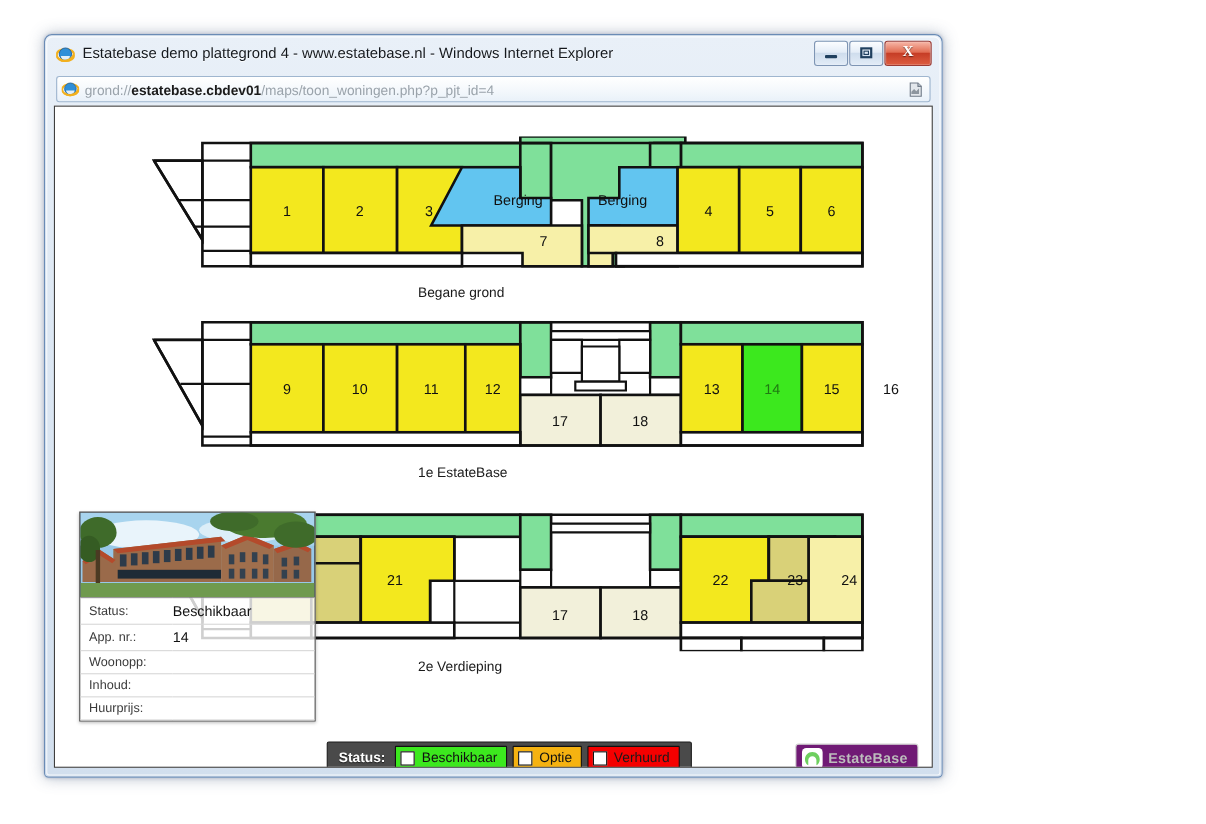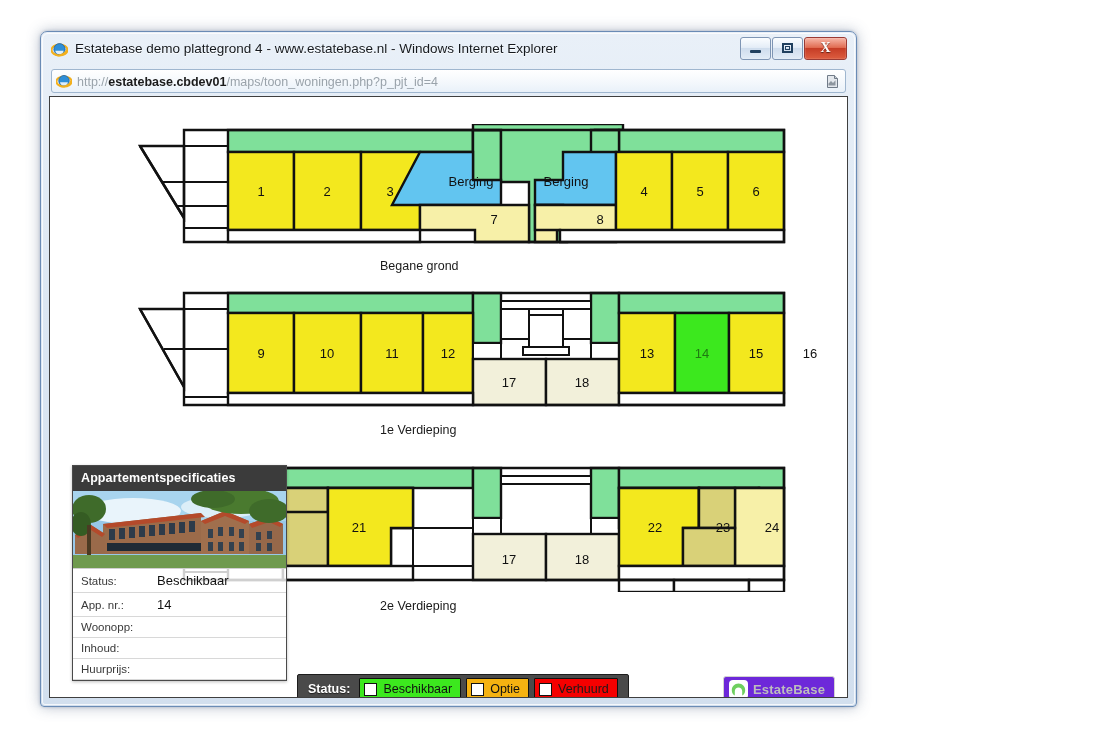--- a/index.html
+++ b/index.html
@@ -136,21 +136,21 @@
   }
   .legend-lbl{font-size:12.5px;color:#111;white-space:nowrap;}
   .legend-item.beschikbaar{background:#3ce81e;}
   .legend-item.optie{background:#f5b211;}
   .legend-item.verhuurd{background:#f50000;}
   .legend-item.verhuurd .legend-lbl{color:#1a1a1a;}
 
   
   .brand{
     position:absolute;right:12px;top:579px;width:110px;height:25px;
-    background:#6d28d9;border:1px solid #d2d2d2;border-radius:3px;
+    background:#701a75;border:1px solid #d2d2d2;border-radius:3px;
     display:flex;align-items:center;
   }
   .brand-mark{width:19px;height:19px;margin-left:5px;flex:0 0 auto;}
   .brand-name{
     margin-left:5px;color:#bdbdbd;font-size:13px;font-weight:bold;
     letter-spacing:.2px;
   }
 </style>
 </head>
 <body>
@@ -186,21 +186,21 @@
     <div class="addrbar">
       <span class="addr-ico">
         <svg width="16" height="16" viewBox="0 0 17 17">
           <ellipse cx="8.5" cy="9" rx="8" ry="5.4" fill="none" stroke="#f2b01e" stroke-width="2.1"></ellipse>
           <circle cx="8.5" cy="8.2" r="5.6" fill="#2f8fd8"></circle>
           <circle cx="8.5" cy="8.2" r="5.6" fill="none" stroke="#1b5fa0" stroke-width=".8"></circle>
           <path d="M4.3 9.8 h8.3 a4.2 4.2 0 0 1 -8.3 0z" fill="#ffffff" opacity=".85"></path>
           <path d="M3 12.4 C6.5 16.5 14.5 13.5 16 8.6" fill="none" stroke="#f2b01e" stroke-width="2"></path>
         </svg>
       </span>
-      <div class="addr-text"><span>http://</span><b>estatebase.cbdev01</b><span>/maps/toon_woningen.php?p_pjt_id=4</span></div>
+      <div class="addr-text"><span>grond://</span><b>estatebase.cbdev01</b><span>/maps/toon_woningen.php?p_pjt_id=4</span></div>
       <span class="addr-go">
         <svg width="15" height="15" viewBox="0 0 15 15">
           <path d="M2.5 1.5 h7 l3 3 v9 h-10z" fill="#e3e7ec" stroke="#707b88" stroke-width="1"></path>
           <path d="M9.5 1.5 v3 h3" fill="#c7ced6" stroke="#707b88" stroke-width="1"></path>
           <path d="M3.5 9.5 l2.5-2.5 2 2 2.5-2.8 v5.3 h-7z" fill="#8d969f"></path>
         </svg>
       </span>
     </div>
 
     <div class="viewport">
@@ -315,21 +315,21 @@
             <text x="310" y="71">12</text>
             <text x="371" y="100">17</text>
             <text x="444" y="100">18</text>
             <text x="509" y="71">13</text>
             <text x="564" y="71" fill="#1f7a12">14</text>
             <text x="618" y="71">15</text>
             <text x="672" y="71">16</text>
           </g>
         </svg>
       </div>
-      <div class="floor-label" style="left:330px;top:326px;width:200px;">1e Verdieping</div>
+      <div class="floor-label" style="left:330px;top:326px;width:200px;">1e EstateBase</div>
 
       <div class="plan" style="left:88px;top:365px;">
         <svg width="680" height="130" viewBox="0 0 680 130">
           <g stroke="#111" stroke-width="2.4" stroke-linejoin="miter">
 
             <path d="M46 22 L2 22 L46 100 L46 22 Z" fill="#fff"></path>
             <path d="M2 22 L46 100" fill="none"></path>
             <path d="M2 22 L90 22" fill="none" stroke-width="2"></path>
             <path d="M46 110 L90 110" fill="none" stroke-width="2"></path>
 
@@ -384,21 +384,20 @@
             <text x="444" y="102">18</text>
             <text x="517" y="70">22</text>
             <text x="585" y="70">23</text>
             <text x="634" y="70">24</text>
           </g>
         </svg>
       </div>
       <div class="floor-label" style="left:330px;top:502px;width:200px;">2e Verdieping</div>
 
       <div class="popup">
-        <div class="popup-head">Appartementspecificaties</div>
         <div class="popup-img">
           <svg width="213" height="77" viewBox="0 0 213 77">
             <rect width="213" height="77" fill="#98c8e8"></rect>
             <rect y="0" width="213" height="30" fill="#a8d4ee"></rect>
             <ellipse cx="60" cy="20" rx="48" ry="13" fill="#ffffff" opacity=".75"></ellipse>
             <ellipse cx="150" cy="16" rx="42" ry="11" fill="#ffffff" opacity=".6"></ellipse>
             <rect y="64" width="213" height="13" fill="#6f9a4e"></rect>
 
             <path d="M30 33 L128 22 L128 63 L30 63 Z" fill="#9b6b4a"></path>
             <path d="M30 33 L128 22 L132 26 L34 37 Z" fill="#b44a2b"></path>

